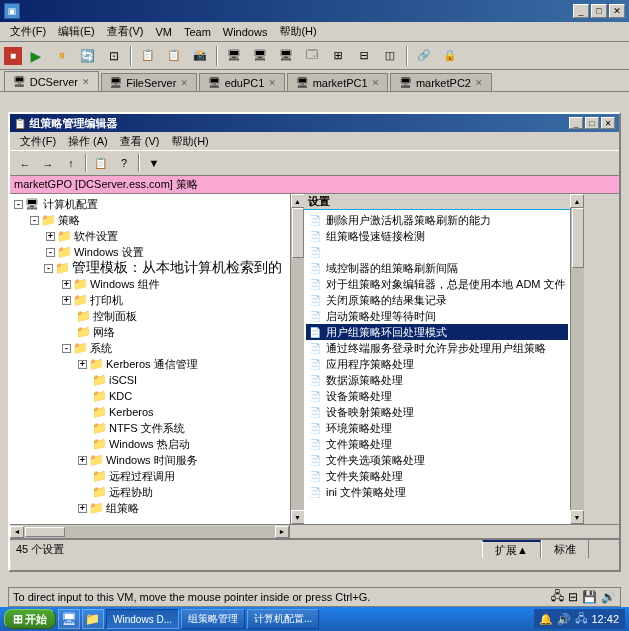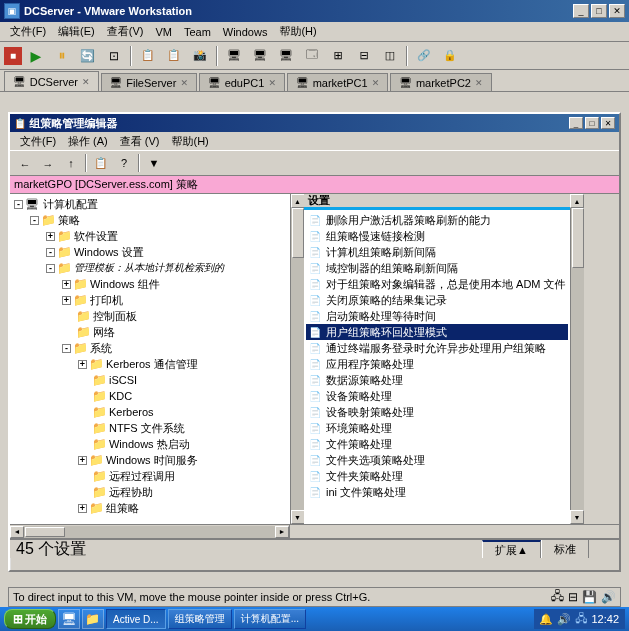--- a/index.html
+++ b/index.html
@@ -284,21 +284,21 @@
       flex-direction: column;
     }
     .settings-header {
       background: #d4d0c8;
       height: 16px;
       display: flex;
       align-items: center;
       padding: 0 4px;
       font-size: 11px;
       font-weight: bold;
-      border-bottom: 3px solid #0ea5e9;
+      border-bottom: 1px solid #0ea5e9;
     }
     .settings-list {
       overflow-y: auto;
       flex: 1;
       padding: 2px;
     }
     .settings-item {
       display: flex;
       align-items: center;
       height: 16px;
@@ -338,21 +338,21 @@
       border-right: 1px solid #808080;
       border-left: 1px solid #ffffff;
       cursor: pointer;
       font-size: 11px;
     }
     .inner-status-tab.active {
       border-top: 2px solid #0a246a;
     }
     .status-count {
       padding: 0 6px;
-      font-size: 16px;
+      font-size: 11px;
     }
 
     
     .outer-statusbar {
       position: absolute;
       bottom: 24px;
       left: 8px;
       width: 613px;
       height: 20px;
       background: #d4d0c8;
@@ -487,21 +487,20 @@
       height: 100%;
       overflow: hidden;
     }
   </style>
 </head>
 <body>
 
 <div class="title-bar">
   <div class="title-bar-left">
     <div class="title-bar-icon">▣</div>
-    <span class="title-bar-title">DCServer - VMware Workstation</span>
   </div>
   <div class="title-bar-buttons">
     <div class="title-btn">_</div>
     <div class="title-btn">□</div>
     <div class="title-btn close">✕</div>
   </div>
 </div>
 
 <div class="menu-bar">
   <span class="menu-item">文件(F)</span>
@@ -631,21 +630,21 @@
             <span style="display:inline-block;width:32px;"></span>
             <span class="expand-box">-</span>
             <span class="folder-yellow">📁</span>
             <span class="tree-label">Windows 设置</span>
           </div>
 
           <div class="tree-item">
             <span style="display:inline-block;width:32px;"></span>
             <span class="expand-box">-</span>
             <span class="folder-yellow">📁</span>
-            <span class="tree-label" style="font-size:10px;font-style:italic;">管理模板：从本地计算机检索到的</span>
+            <span class="tree-label" style="font-size:14px;">管理模板：从本地计算机检索到的</span>
           </div>
 
           <div class="tree-item">
             <span style="display:inline-block;width:48px;"></span>
             <span class="expand-box">+</span>
             <span class="folder-yellow">📁</span>
             <span class="tree-label">Windows 组件</span>
           </div>
 
           <div class="tree-item">
@@ -757,21 +756,20 @@
           <div class="settings-item">
             <span class="settings-icon">📄</span>
             <span class="settings-text">删除用户激活机器策略刷新的能力</span>
           </div>
           <div class="settings-item">
             <span class="settings-icon">📄</span>
             <span class="settings-text">组策略慢速链接检测</span>
           </div>
           <div class="settings-item">
             <span class="settings-icon">📄</span>
-            <span class="settings-text">计算机组策略刷新间隔</span>
           </div>
           <div class="settings-item">
             <span class="settings-icon">📄</span>
             <span class="settings-text">域控制器的组策略刷新间隔</span>
           </div>
           <div class="settings-item">
             <span class="settings-icon">📄</span>
             <span class="settings-text">对于组策略对象编辑器，总是使用本地 ADM 文件</span>
           </div>
           <div class="settings-item">
@@ -874,21 +872,21 @@
   <div class="start-btn">
     <span style="font-size:12px;">⊞</span>
     <span>开始</span>
   </div>
   <div style="width:22px;height:20px;background:rgba(255,255,255,0.1);border:1px solid rgba(255,255,255,0.3);display:flex;align-items:center;justify-content:center;cursor:pointer;">
     <span style="font-size:12px;color:white;">🖥</span>
   </div>
   <div style="width:22px;height:20px;background:rgba(255,255,255,0.1);border:1px solid rgba(255,255,255,0.3);display:flex;align-items:center;justify-content:center;cursor:pointer;">
     <span style="font-size:12px;color:white;">📁</span>
   </div>
-  <div class="taskbar-btn active">Active D...</div>
+  <div class="taskbar-btn active">Windows D...</div>
   <div class="taskbar-btn">组策略管理</div>
   <div class="taskbar-btn">计算机配置...</div>
   <div class="taskbar-right">
     <span style="color:#a0d0ff;font-size:11px;">🔔</span>
     <span style="color:#a0d0ff;font-size:11px;">🔊</span>
     <span style="color:#a0d0ff;font-size:11px;">🖧</span>
     <span class="taskbar-time">12:42</span>
   </div>
 </div>
 

